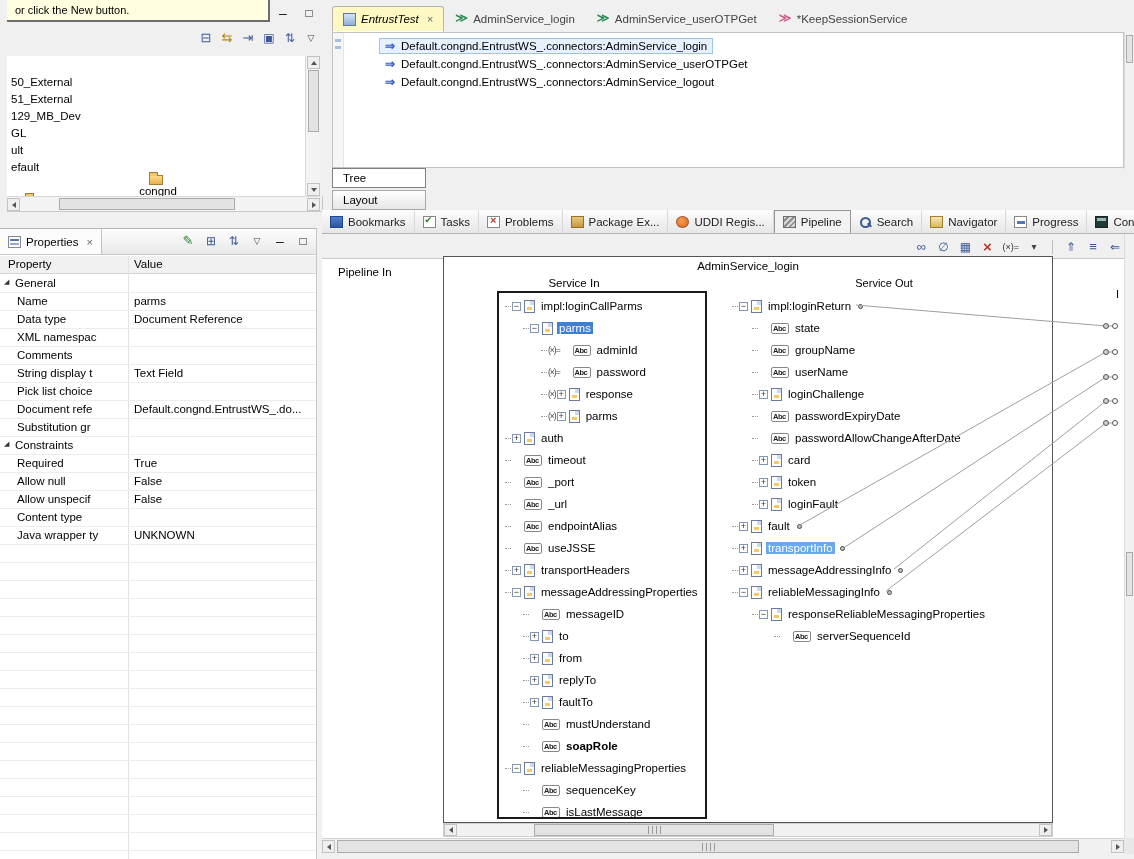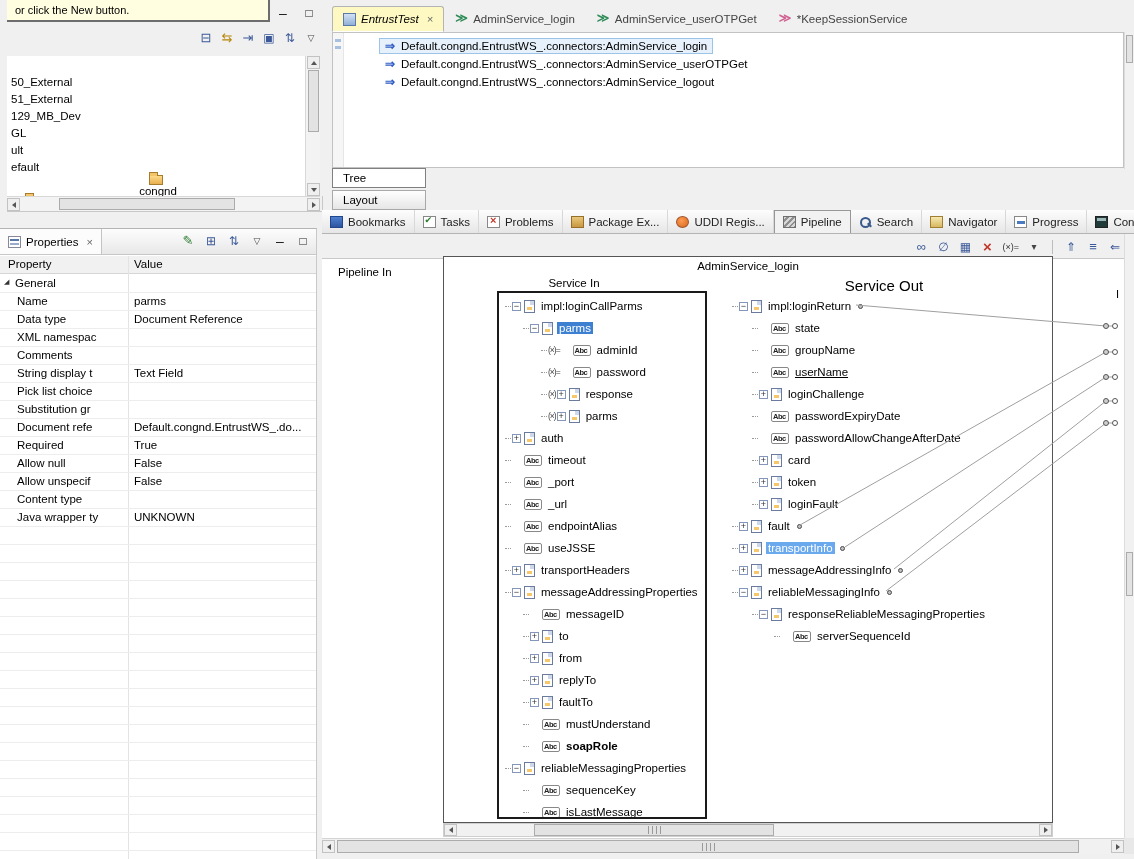--- a/index.html
+++ b/index.html
@@ -123,21 +123,21 @@
   #pipeline-toolbar { position:absolute; right:12px; top:27px; height:20px; display:flex; gap:8px; align-items:center; }
   #pipeline-bg { position:absolute; left:0; top:48px; width:802px; height:580px; background:#fff;
                  border-top:1px solid #c8c8c8; }
   #pipeline-in-label { position:absolute; left:16px; top:56px; font-size:11.5px; }
   #edge-label { position:absolute; left:794px; top:78px; font-size:11px; }
 
   #map-panel { position:absolute; left:121px; top:46px; width:610px; height:567px;
                border:1px solid #555; background:#fff; }
   #map-title { position:absolute; left:0; top:3px; width:100%; text-align:center; font-size:11.5px; }
   #service-in-label  { position:absolute; left:30px;  top:20px; width:200px; text-align:center; font-size:11.5px; }
-  #service-out-label { position:absolute; left:340px; top:20px; width:200px; text-align:center; font-size:15px; }
+  #service-out-label { position:absolute; left:340px; top:20px; width:200px; text-align:center; font-size:11px; }
   #service-in-box { position:absolute; left:53px; top:34px; width:210px; height:528px;
                     border:2px solid #1a1a1a; background:#fff; overflow:hidden; }
   #service-in-tree { padding:2px 0 0 2px; }
   #service-out-tree { position:absolute; left:268px; top:38px; width:338px; height:524px; overflow:hidden; }
 
   .trow { display:flex; align-items:center; height:22px; font-size:11.5px; white-space:nowrap; }
   .stub { width:6px; height:1px; border-top:1px dotted #9a9a9a; margin-right:1px; flex:none; }
   .pre  { font-size:8.5px; color:#444; margin-right:1px; letter-spacing:-1px; flex:none; }
   .exp  { width:9px; height:9px; border:1px solid #8496ba; background:#fff; color:#333; font-size:9px;
           line-height:7px; text-align:center; margin-right:3px; flex:none; }
@@ -276,25 +276,29 @@
           <span class="plabel">Comments</span>
         </div>
         <div class="prow">
           <span class="plabel">String display t</span>
           <span class="pvalue">Text Field</span>
         </div>
         <div class="prow">
           <span class="plabel">Pick list choice</span>
         </div>
         <div class="prow">
-          <span class="plabel">Substitution gr</span>
-        </div>
-        <div class="prow">
           <span class="plabel">Document refe</span>
           <span class="pvalue">Default.congnd.EntrustWS_.do...</span>
+        </div>
+        <div class="prow">
+          <span class="plabel">Substitution gr</span>
+        </div>
+        <div class="prow">
+          <span class="ptri">◢</span>
+          <span class="plabel pl-group">Constraints</span>
         </div>
         <div class="prow">
           <span class="plabel">Required</span>
           <span class="pvalue">True</span>
         </div>
         <div class="prow">
           <span class="plabel">Allow null</span>
           <span class="pvalue">False</span>
         </div>
         <div class="prow">
@@ -614,21 +618,21 @@
             <span class="expsp"></span>
             <span class="ic-abc"></span>
             <span class="tlabel">state</span>
           </div>
           <div class="trow" style="padding-left: 40px;">
             <span class="stub"></span>
             <span class="expsp"></span>
             <span class="ic-abc"></span>
             <span class="tlabel">groupName</span>
           </div>
-          <div class="trow" style="padding-left: 40px; text-decoration: underline;">
+          <div class="trow" style="padding-left: 40px;">
             <span class="stub"></span>
             <span class="expsp"></span>
             <span class="ic-abc"></span>
             <span class="tlabel">userName</span>
           </div>
           <div class="trow" style="padding-left: 40px;">
             <span class="stub"></span>
             <span class="exp">+</span>
             <span class="ic-doc"></span>
             <span class="tlabel">loginChallenge</span>

